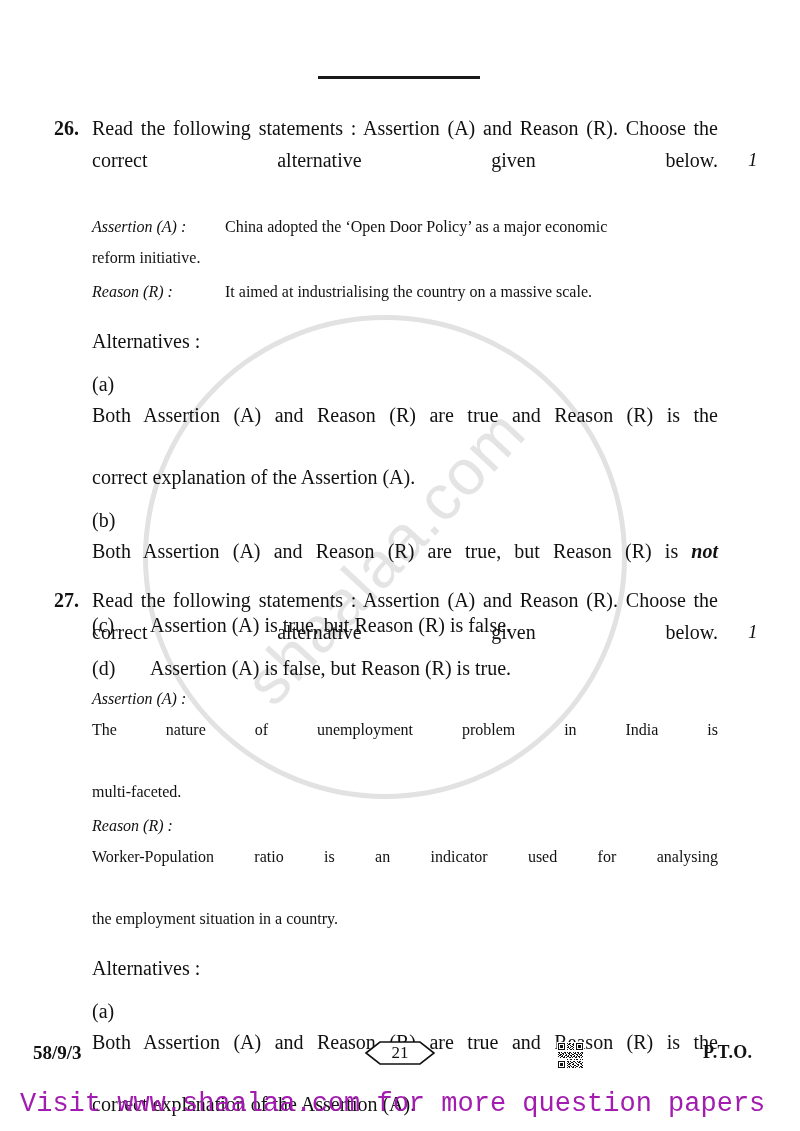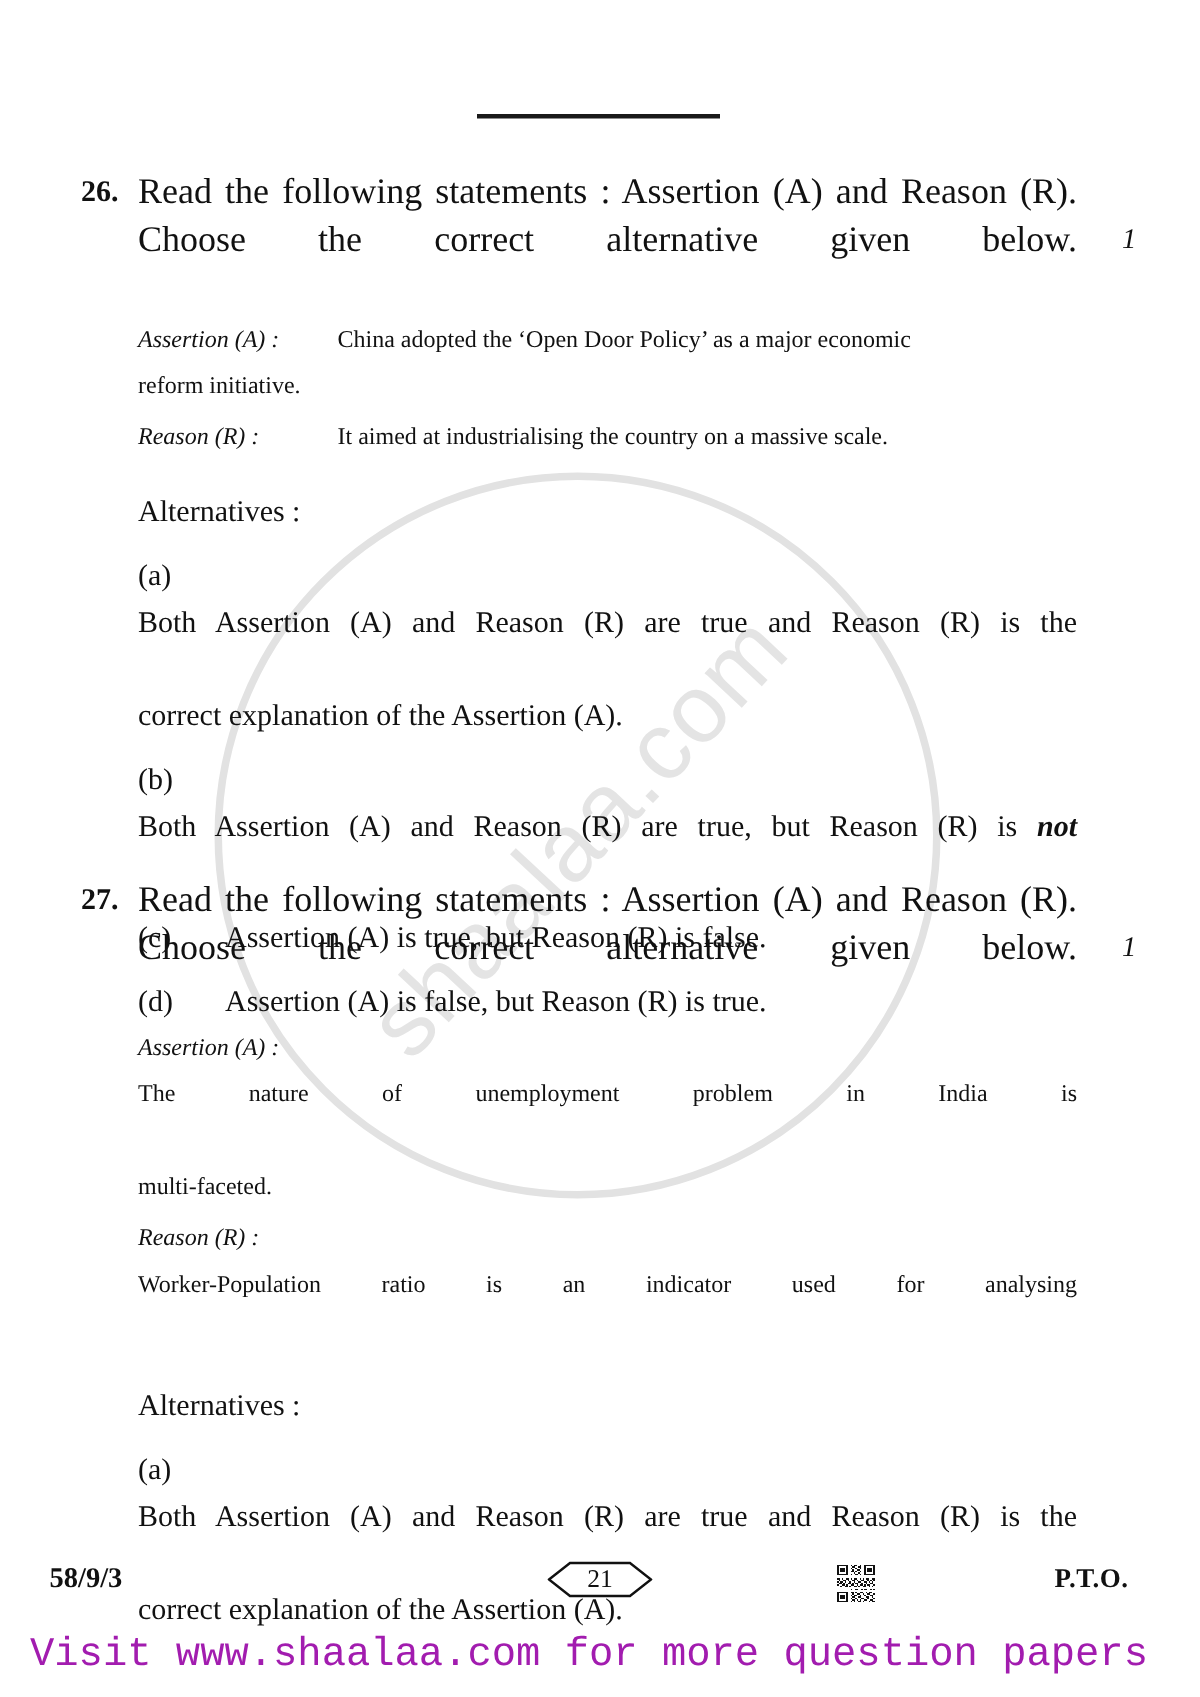--- a/index.html
+++ b/index.html
@@ -85,21 +85,21 @@
   }
 
   .qbody {
     position: absolute;
     left: 92px;
     top: 0;
     width: 626px;
   }
 
   .stem {
-    font-size: 24px;
+    font-size: 20px;
     line-height: 32px;
     text-align: justify;
     text-justify: inter-word;
     margin: 0;
   }
   .stem.two-line::after {
     content: "";
     display: inline-block;
     width: 100%;
   }
@@ -314,20 +314,21 @@
           <span class="ar-text justify-force">
             <span class="l1">The nature of unemployment problem in India is</span>
             <span class="l2">multi-faceted.</span>
           </span>
         </div>
 
         <div class="ar-row">
           <span class="ar-label">Reason (R) :</span>
           <span class="ar-text justify-force">
             <span class="l1">Worker-Population ratio is an indicator used for analysing</span>
+            <span class="l2">the employment situation in a country.</span>
           </span>
         </div>
 
         <div class="alternatives">Alternatives :</div>
 
         <div class="opt">
           <span class="opt-letter">(a)</span>
           <span class="opt-text two-line">
             <span class="ln1">Both Assertion (A) and Reason (R) are true and Reason (R) is the</span>
             <span class="ln2">correct explanation of the Assertion (A).</span>

